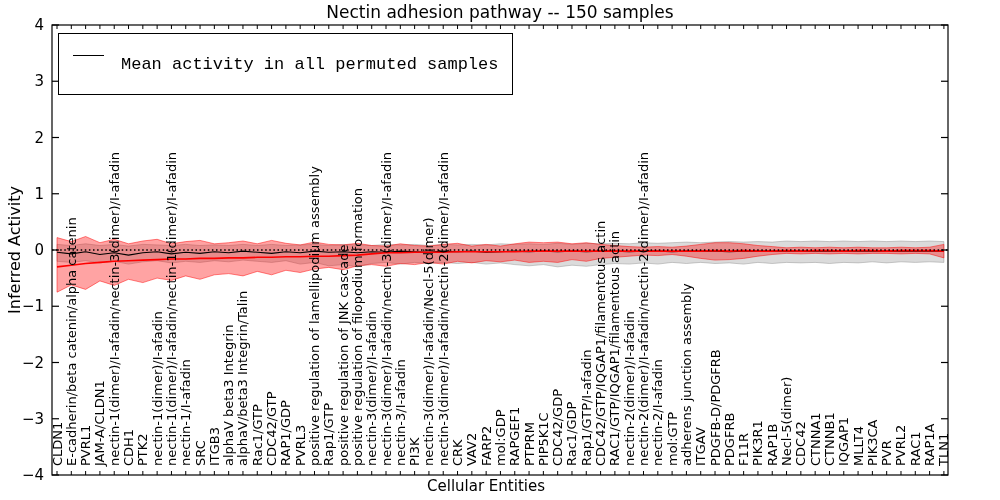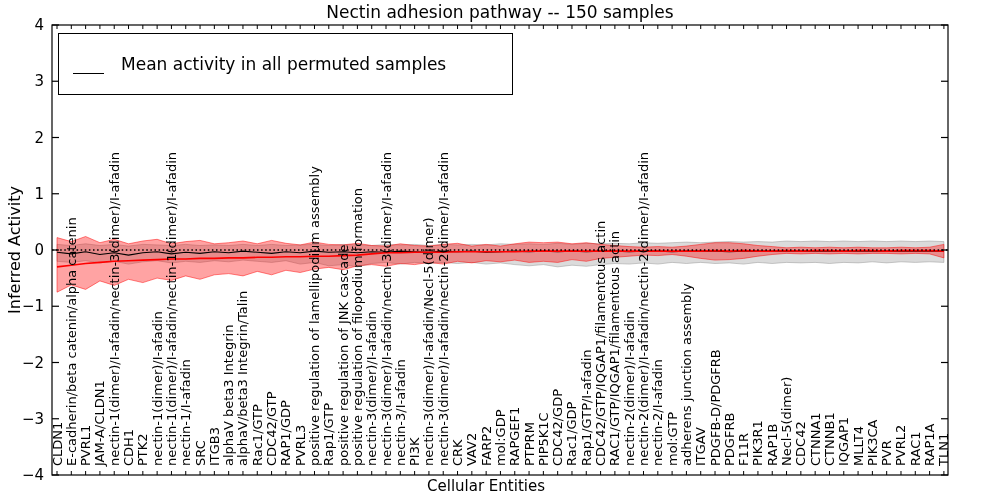--- a/index.html
+++ b/index.html
@@ -6,21 +6,21 @@
   body{font-family:"DejaVu Sans","Liberation Sans",sans-serif;color:#000;}
   .figure{position:relative;width:1000px;height:500px;background:#fff;}
   .title{position:absolute;top:2px;left:0;width:1000px;text-align:center;font-size:17px;}
   .xlabel{position:absolute;top:477px;left:0;width:972px;text-align:center;font-size:15px;}
   .ylabel{position:absolute;top:250px;left:14px;transform:translate(-50%,-50%) rotate(-90deg);
           white-space:nowrap;font-size:16px;}
   svg{position:absolute;top:0;left:0;}
   .legend{position:absolute;left:58px;top:33px;width:455px;height:62px;background:#fff;
           border:1.5px solid #000;box-sizing:border-box;display:flex;flex-direction:column;
           justify-content:space-around;padding:4px 0 4px 14px;}
-  .lrow{display:flex;align-items:flex-end;}
+  .lrow{display:flex;align-items:flex-start;font-family:Liberation Mono, monospace;}
   .lline{display:inline-block;width:31px;height:0;margin-right:17px;flex:0 0 31px;}
   .lline.black{border-top:1.6px solid #000;}
   .lline.red{border-top:1.6px solid #f00;}
   .ltext{font-size:17px;white-space:nowrap;}
 </style>
 </head>
 <body>
 
 <div class="figure">
   <svg id="plot" width="1000" height="500">

